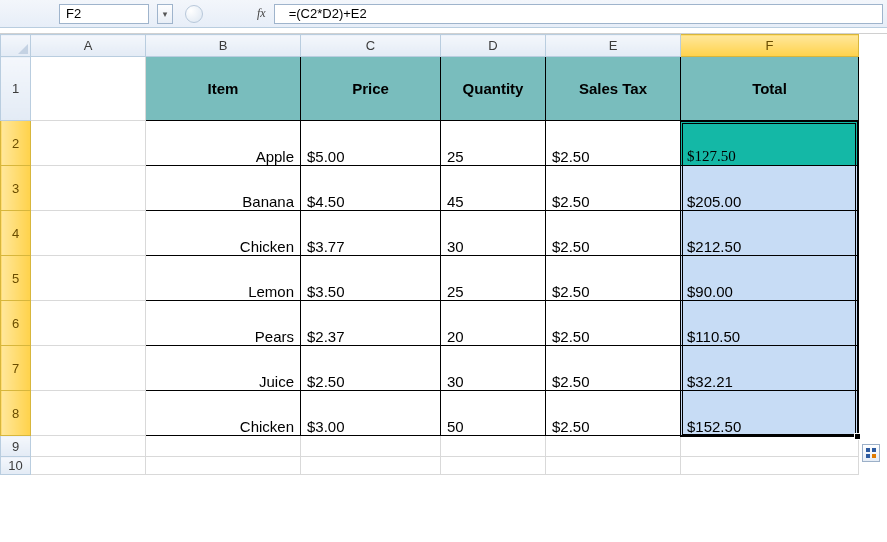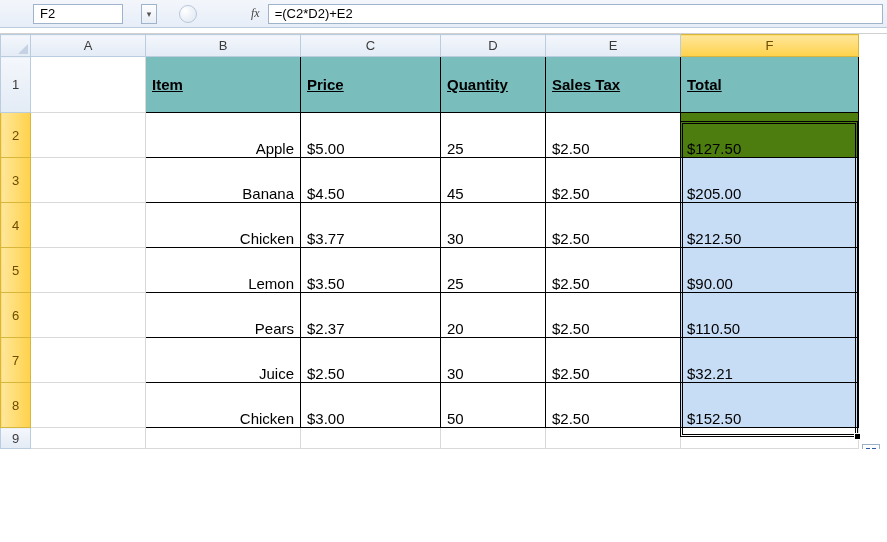--- a/index.html
+++ b/index.html
@@ -16,22 +16,22 @@
     align-items: center;
     height: 28px;
     border-bottom: 1px solid #b9cddf;
     background: linear-gradient(#f3f6fb, #e7eef8);
     padding: 0 4px;
     gap: 4px;
   }
   .name-box-wrap {
     display: flex;
     align-items: center;
-    gap: 18px;
-    margin-left: 29px;
+    gap: 8px;
+    margin-left: 55px;
   }
   .name-box {
     width: 90px;
     height: 20px;
     background: #fff;
     border: 1px solid #9fb4cc;
     padding: 0 6px;
     font-size: 13px;
     line-height: 18px;
     text-align: left;
@@ -57,21 +57,21 @@
     margin-left: 50px;
     margin-right: 4px;
     color: #444;
   }
   .formula-input {
     flex: 1;
     height: 20px;
     background: #fff;
     border: 1px solid #9fb4cc;
     border-left: 1px solid #9fb4cc;
-    padding: 0 6px;
+    padding: 0 14px;
     font-size: 13px;
     line-height: 18px;
   }
   .sep-line {
     height: 6px;
     background: #fff;
     border-bottom: 1px solid #d0d0d0;
   }
 
   .sheet {
@@ -119,32 +119,32 @@
     vertical-align: bottom;
   }
   td.empty-cell {
     border: 1px solid #d9d9d9;
     background: #fff;
     height: 21px;
   }
   .header-row td.cell {
     background: #79bdbd;
     font-weight: bold;
-    text-align: left;
+    text-align: center;
     vertical-align: middle;
-    height: 56px;
+    height: 64px;
     border: 1px solid #000;
-    text-decoration: underline;
   }
   td.cell.bordered { border: 1px solid #000; }
   td.cell.num { text-align: left; }
   td.cell.txt { text-align: right; }
   td.cell.sel { background: #c7dcf5; }
   td.cell.active-sel {
-    background: #4d7c0f;
+    background: #14b8a6;
+    font-family: Liberation Serif, serif;
   }
   .sel-outline {
     position: absolute;
     border: 2px solid #000;
     pointer-events: none;
   }
   .sel-outline.double { border-style: double; border-width: 3px; }
   .fill-handle {
     position: absolute;
     width: 7px; height: 7px;
@@ -282,20 +282,29 @@
   </tr>
   <tr>
     <th class="row-header">9</th>
     <td class="empty-cell"></td>
     <td class="empty-cell"></td>
     <td class="empty-cell"></td>
     <td class="empty-cell"></td>
     <td class="empty-cell"></td>
     <td class="empty-cell"></td>
   </tr>
+  <tr>
+    <th class="row-header" style="height:12px">10</th>
+    <td class="empty-cell" style="height:12px"></td>
+    <td class="empty-cell" style="height:12px"></td>
+    <td class="empty-cell" style="height:12px"></td>
+    <td class="empty-cell" style="height:12px"></td>
+    <td class="empty-cell" style="height:12px"></td>
+    <td class="empty-cell" style="height:12px"></td>
+  </tr>
 </tbody>
     </table>
 
 <div class="sel-outline double" style="left:680px; top:87px; width:178px; height:316px;"></div>
 <div class="fill-handle" style="left:854px; top:399px;"></div>
 <div class="autofill-icon" style="left:862px; top:410px;">
   <svg viewBox="0 0 12 12">
     <rect x="1" y="1" width="4" height="4" fill="#2c5aa0"></rect>
     <rect x="7" y="1" width="4" height="4" fill="#2c5aa0"></rect>
     <rect x="1" y="7" width="4" height="4" fill="#2c5aa0"></rect>

